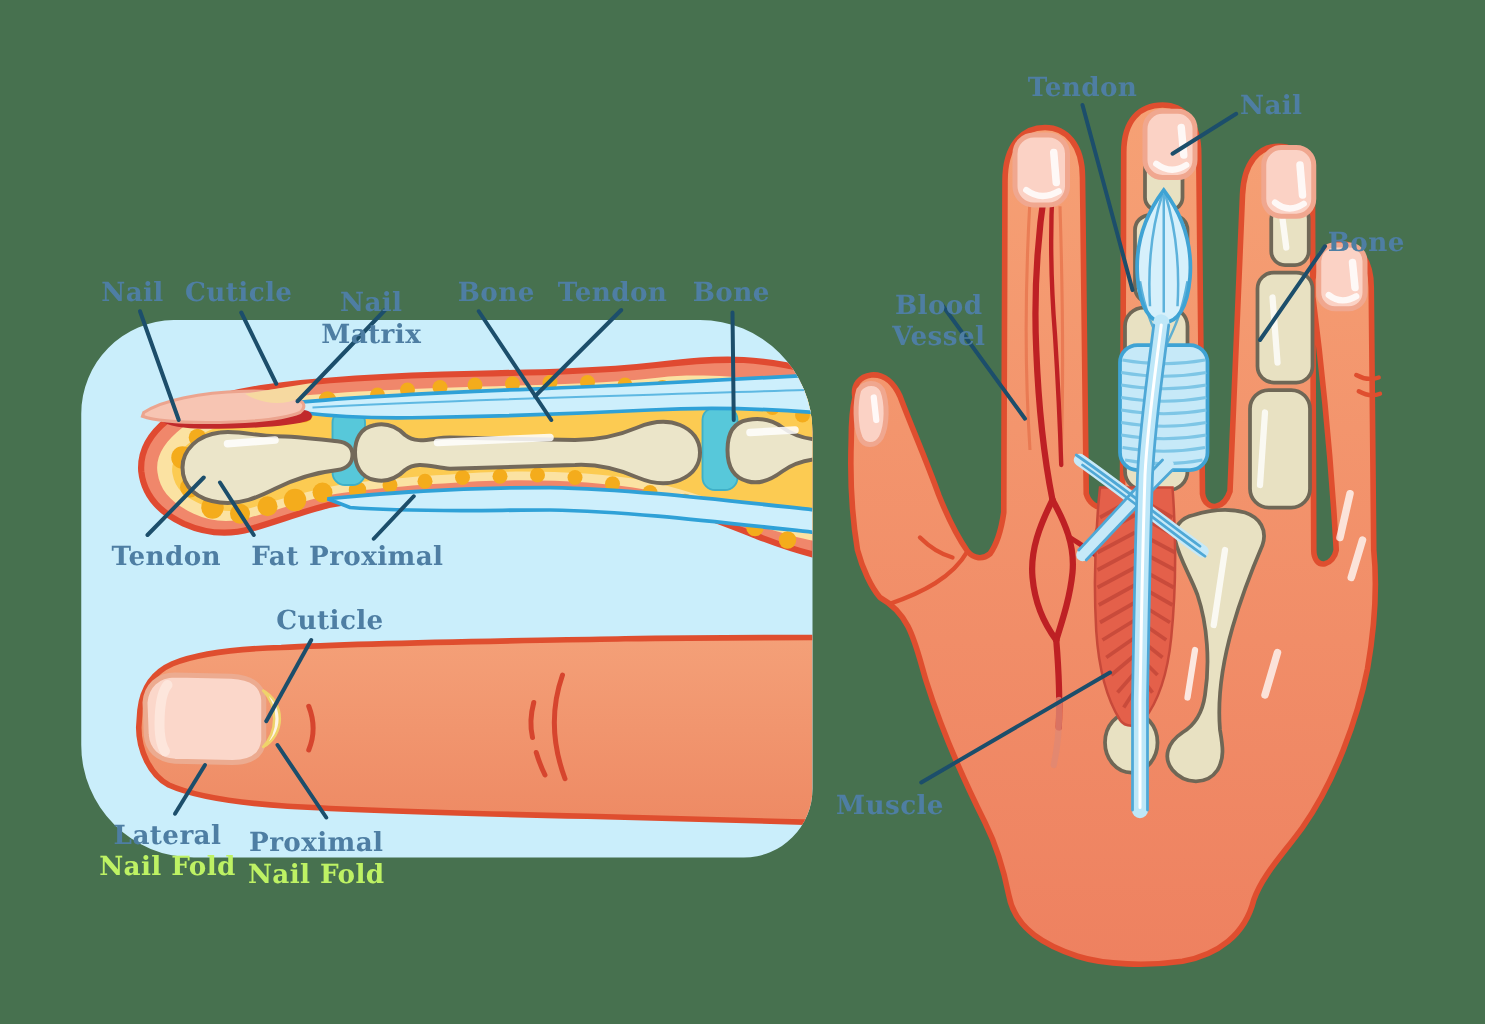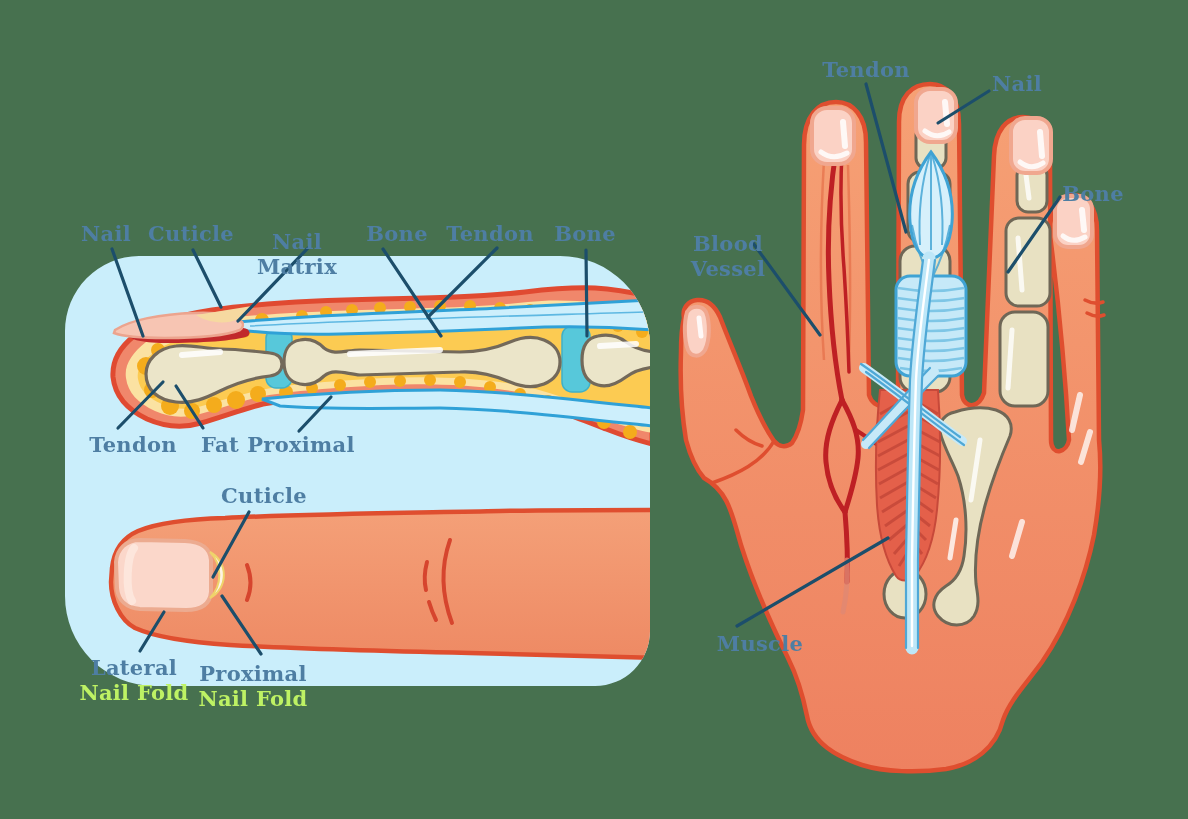--- a/index.html
+++ b/index.html
@@ -365,17 +365,17 @@
   <span>Lateral</span>
   <span class="l2">Nail Fold</span>
 </div>
 <div class="lbl" style="left:253px;top:661px">
   <span>Proximal</span>
   <span class="l2">Nail Fold</span>
 </div>
 
 <div class="lbl" style="left:866px;top:57px">Tendon</div>
 <div class="lbl" style="left:1017px;top:71px">Nail</div>
-<div class="lbl wrap" style="left:728px;top:191px">Blood Vessel</div>
+<div class="lbl wrap" style="left:751px;top:191px">Blood Vessel</div>
 <div class="lbl" style="left:1093px;top:181px">Bone</div>
-<div class="lbl" style="left:760px;top:631px">Muscle</div>
+<div class="lbl" style="left:712px;top:631px">Muscle</div>
 
 </div>
 
 </body></html>

